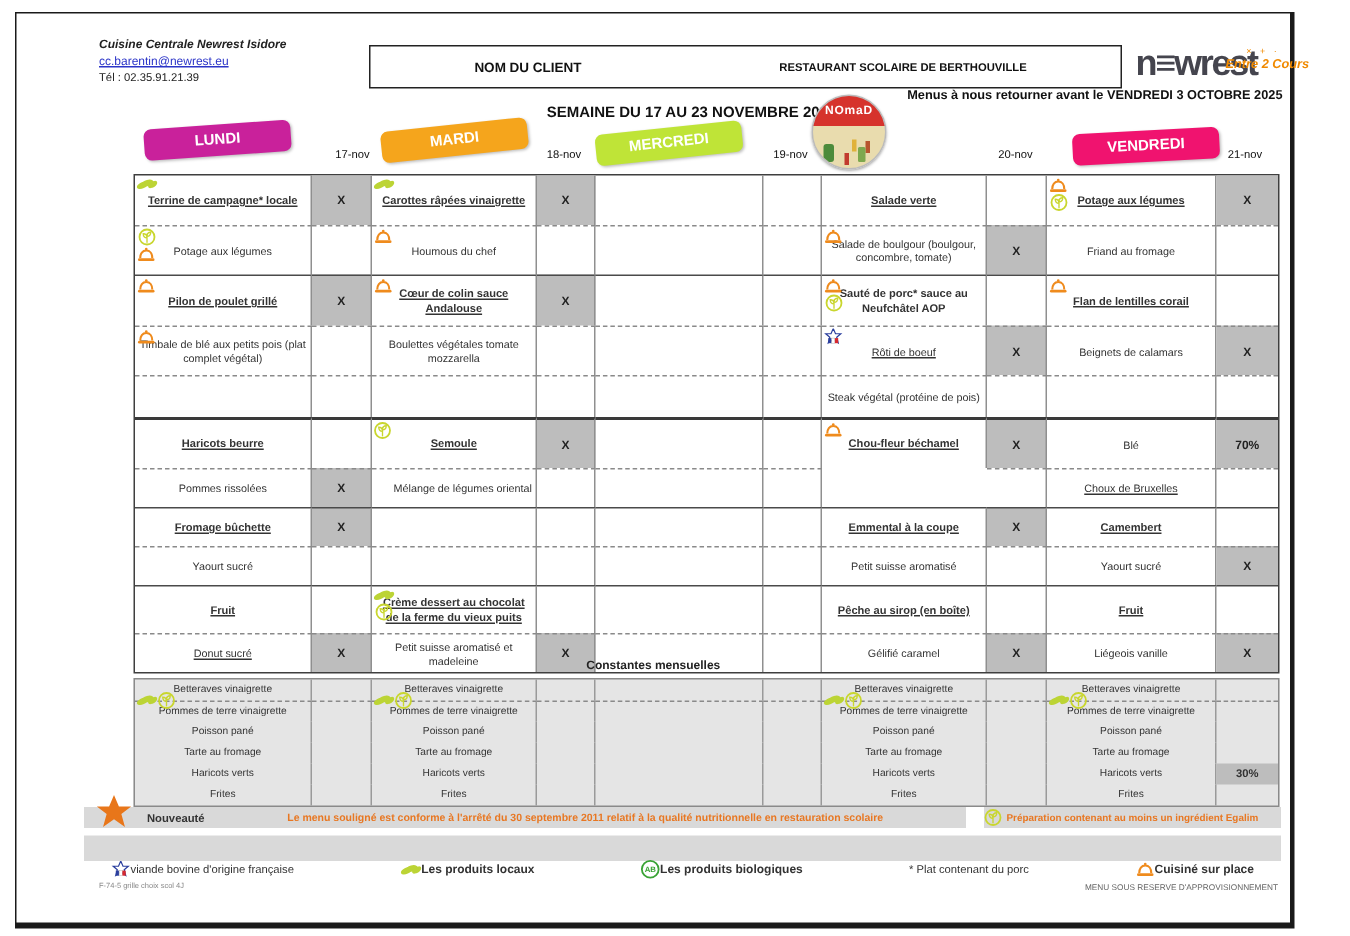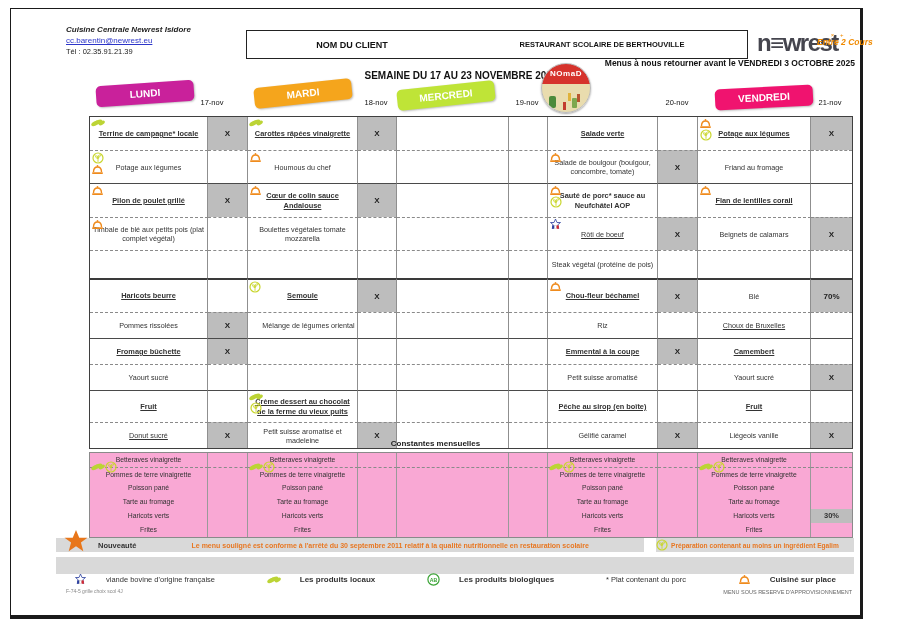--- a/index.html
+++ b/index.html
@@ -46,36 +46,36 @@
   .t.b{font-weight:bold;font-size:7.4px;}
   .t.u{text-decoration:underline;}
   .markcell{font-size:8px;font-weight:bold;color:#222;}
   .gray{background:#bdbdbd;}
   .icstack{position:absolute;left:1px;top:1px;display:flex;flex-direction:column;align-items:center;z-index:2;}
   .icon{display:inline-flex;line-height:0;}
   
   .const-title{position:absolute;left:0;width:100%;top:430px;text-align:center;font-size:8px;font-weight:bold;color:#222;}
   #const-table{position:absolute;left:78px;top:443px;display:grid;
       grid-template-columns:118px 40px 110px 39px 112px 39px 110px 40px 113px 41px;
-      grid-template-rows:repeat(6,14px);border:1px solid #8a8a8a;background:#f9a8d4;}
+      grid-template-rows:repeat(6,14px);border:1px solid #8a8a8a;background:#e5e5e5;}
   .ccell{position:relative;display:flex;align-items:center;justify-content:center;text-align:center;font-size:6.8px;line-height:1.05;color:#333;box-sizing:border-box;overflow:visible;}
   .cv{border-right:1px solid #9a9a9a;}
   .cd{border-top:1px dashed #8a8a8a;}
   .cmark{font-size:7.5px;font-weight:bold;}
   .const-ic{position:absolute;display:flex;align-items:center;z-index:2;}
   
   .lbar{position:absolute;background:#d9d9d9;display:flex;align-items:center;overflow:visible;}
   #lbar1{left:45px;top:529px;width:588px;height:14px;}
   #lbar1 .nouv{margin-left:42px;font-size:7.5px;font-weight:bold;color:#333;}
   #lbar1 .sent{flex:1;text-align:center;font-size:7px;font-weight:bold;color:#e87722;}
   #lbar1 .staricon{position:absolute;left:8px;top:-8px;}
   #lbar3{left:645px;top:529px;width:198px;height:14px;}
   #lbar3 .sent{font-size:6.6px;font-weight:bold;color:#e87722;margin-left:3px;}
   #lbar2{left:45px;top:548px;width:798px;height:17px;justify-content:space-between;padding:0 18px;box-sizing:border-box;}
-  .litem{display:flex;align-items:center;gap:19px;font-size:7.5px;color:#333;white-space:nowrap;margin-top:28px;}
+  .litem{display:flex;align-items:center;gap:0;font-size:7.5px;color:#333;white-space:nowrap;margin-top:28px;}
   .litem.bold{font-weight:bold;font-size:8px;}
   
   .foot-left{position:absolute;left:55px;top:579px;font-size:5px;color:#888;}
   .foot-right{position:absolute;right:8px;top:580px;font-size:5.5px;color:#666;}
 </style>
 </head>
 <body>
 
 <div class="page">
 
@@ -99,21 +99,21 @@
   <div class="return-note">Menus à nous retourner avant le VENDREDI 3 OCTOBRE 2025</div>
   <div class="week-title">SEMAINE DU 17 AU 23 NOVEMBRE 2025</div>
 
   <div class="sticker">
     <div class="stick-top">NOmaD</div>
     <div class="stick-art"></div>
   </div>
 
   <div id="dayheader">
       <div class="pill" style="left: 85px; top: 74px; background: rgb(201, 33, 155); transform: rotate(-4deg);">LUNDI</div>
-      <span class="datelabel" style="left: 201px; top: 89px;">17-nov</span>
+      <span class="datelabel" style="left: 224px; top: 89px;">17-nov</span>
       <div class="pill" style="left: 243px; top: 74px; background: rgb(245, 165, 28); transform: rotate(-6deg);">MARDI</div>
       <span class="datelabel" style="left: 365px; top: 89px;">18-nov</span>
       <div class="pill" style="left: 386px; top: 76px; background: rgb(191, 228, 55); transform: rotate(-6deg);">MERCREDI</div>
       <span class="datelabel" style="left: 516px; top: 89px;">19-nov</span>
       <span class="datelabel" style="left: 666px; top: 89px;">20-nov</span>
       <div class="pill" style="left: 704px; top: 78px; background: rgb(240, 19, 111); transform: rotate(-3deg);">VENDREDI</div>
       <span class="datelabel" style="left: 819px; top: 89px;">21-nov</span>
     </div>
 
   <div id="menu-table">
@@ -370,23 +370,20 @@
       <div class="cell cr bt-d" style="grid-area: 7 / 1;">
         <span class="t">Pommes rissolées</span>
       </div>
       <div class="cell markcell bt-d cr gray" style="grid-area: 7 / 2;">X</div>
       <div class="cell cr bt-d" style="grid-area: 7 / 3; padding-left: 14px;">
         <span class="t">Mélange de légumes oriental</span>
       </div>
       <div class="cell markcell bt-d cr" style="grid-area: 7 / 4;"></div>
       <div class="cell cr bt-d" style="grid-area: 7 / 5;"></div>
       <div class="cell markcell bt-d cr" style="grid-area: 7 / 6;"></div>
-      <div class="cell cr bt-d" style="grid-area: 7 / 7;">
-        <span class="t">Riz</span>
-      </div>
       <div class="cell markcell bt-d cr" style="grid-area: 7 / 8;"></div>
       <div class="cell cr bt-d" style="grid-area: 7 / 9;">
         <span class="t u">Choux de Bruxelles</span>
       </div>
       <div class="cell markcell bt-d" style="grid-area: 7 / 10;"></div>
       <div class="cell cr bt-s" style="grid-area: 8 / 1; text-align: right;">
         <span class="t b u">Fromage bûchette</span>
       </div>
       <div class="cell markcell bt-s cr gray" style="grid-area: 8 / 2;">X</div>
       <div class="cell cr bt-s" style="grid-area: 8 / 3;"></div>

